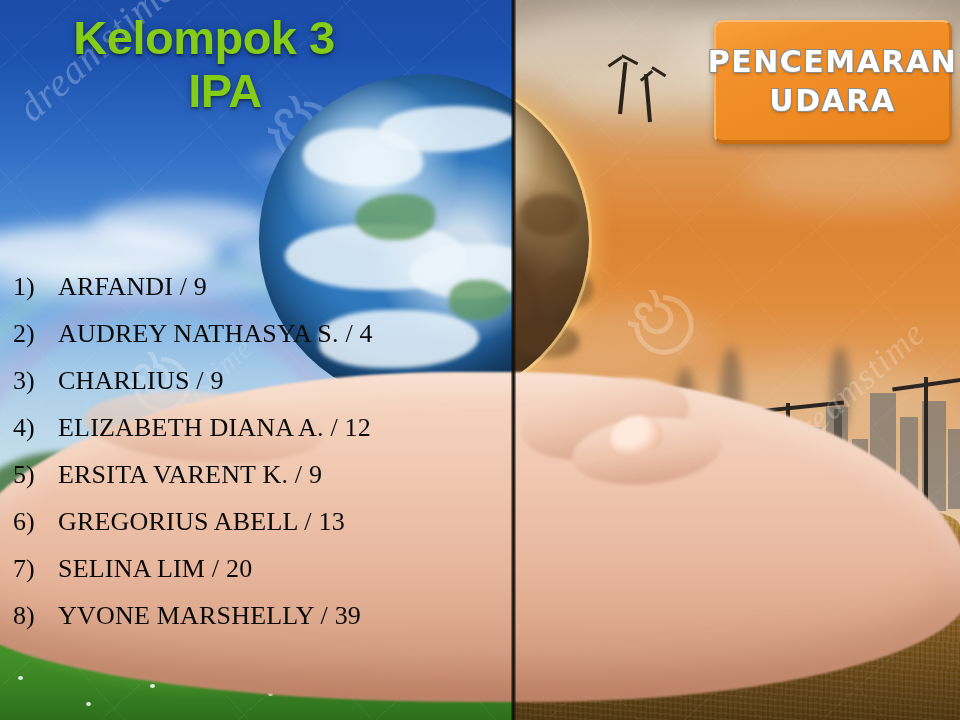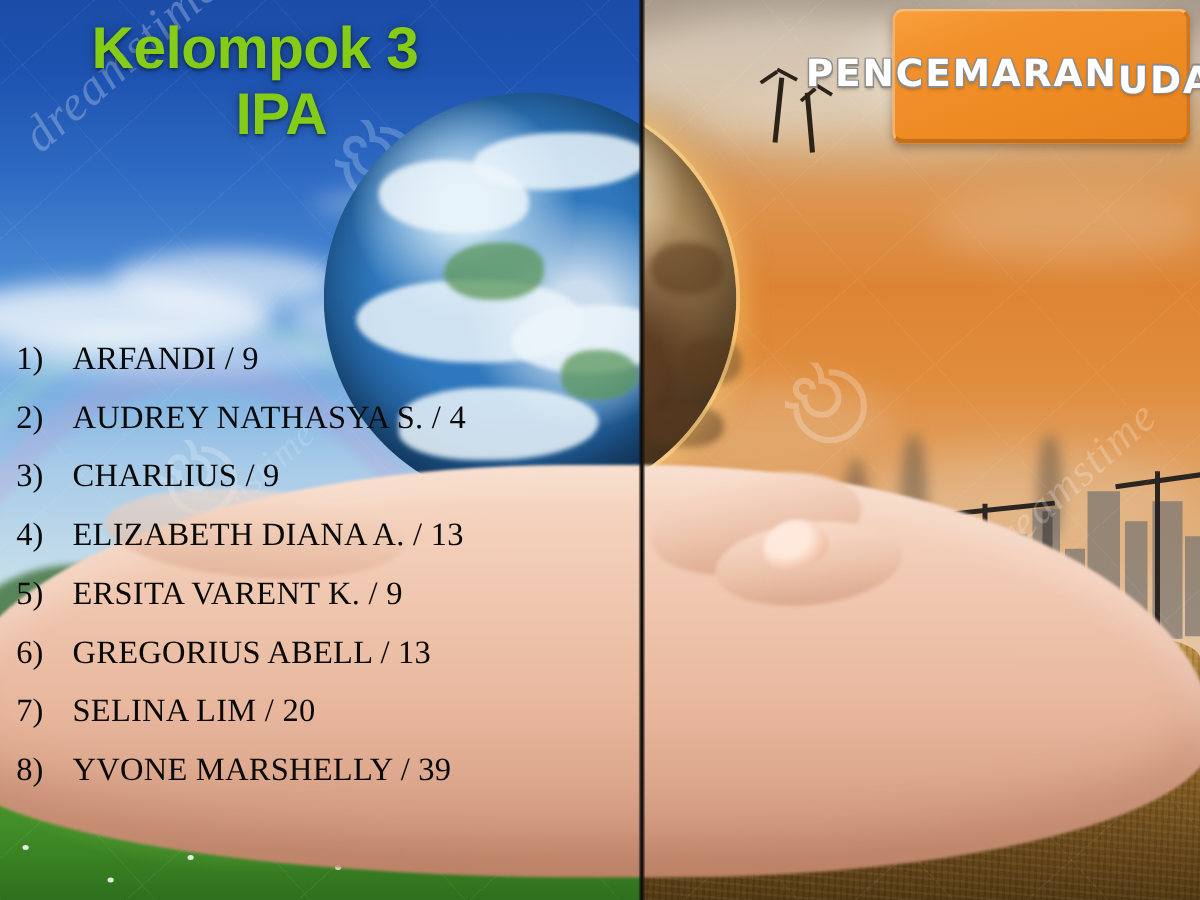--- a/index.html
+++ b/index.html
@@ -317,31 +317,31 @@
     letter-spacing: -0.5px;
     text-shadow:
       0 2px 3px rgba(0,0,0,.45),
       0 0 10px rgba(0,0,0,.25);
   }
   .title-line.second { margin-left: 42px; }
 
   
   .badge {
     position: absolute;
-    left: 714px; top: 7px;
-    width: 238px; height: 108px;
+    left: 714px; top: 20px;
+    width: 238px; height: 124px;
     background: linear-gradient(160deg, #f8a03c 0%, #f2912c 24%, #ee8a22 62%, #e8841e 100%);
     border-radius: 9px;
     border-top: 2px solid #fbbb72;
     border-left: 2px solid #f9b263;
     border-bottom: 4px solid #c96c12;
     border-right: 3px solid #d2741a;
     box-shadow: 0 3px 7px rgba(60,30,0,.35);
     display: flex;
-    flex-direction: row;
+    flex-direction: column;
     align-items: center;
     justify-content: center;
     z-index: 40;
   }
   .badge-line {
     font-family: "DejaVu Sans", sans-serif;
     font-weight: bold;
     color: #ffffff;
     letter-spacing: 1.5px;
     text-shadow:
@@ -555,21 +555,21 @@
     <li class="member-item">
       <span class="member-num">2)</span>
       <span class="member-name">AUDREY NATHASYA S. / 4</span>
     </li>
     <li class="member-item">
       <span class="member-num">3)</span>
       <span class="member-name">CHARLIUS / 9</span>
     </li>
     <li class="member-item">
       <span class="member-num">4)</span>
-      <span class="member-name">ELIZABETH DIANA A. / 13</span>
+      <span class="member-name">ELIZABETH DIANA A. / 12</span>
     </li>
     <li class="member-item">
       <span class="member-num">5)</span>
       <span class="member-name">ERSITA VARENT K. / 9</span>
     </li>
     <li class="member-item">
       <span class="member-num">6)</span>
       <span class="member-name">GREGORIUS ABELL / 13</span>
     </li>
     <li class="member-item">

